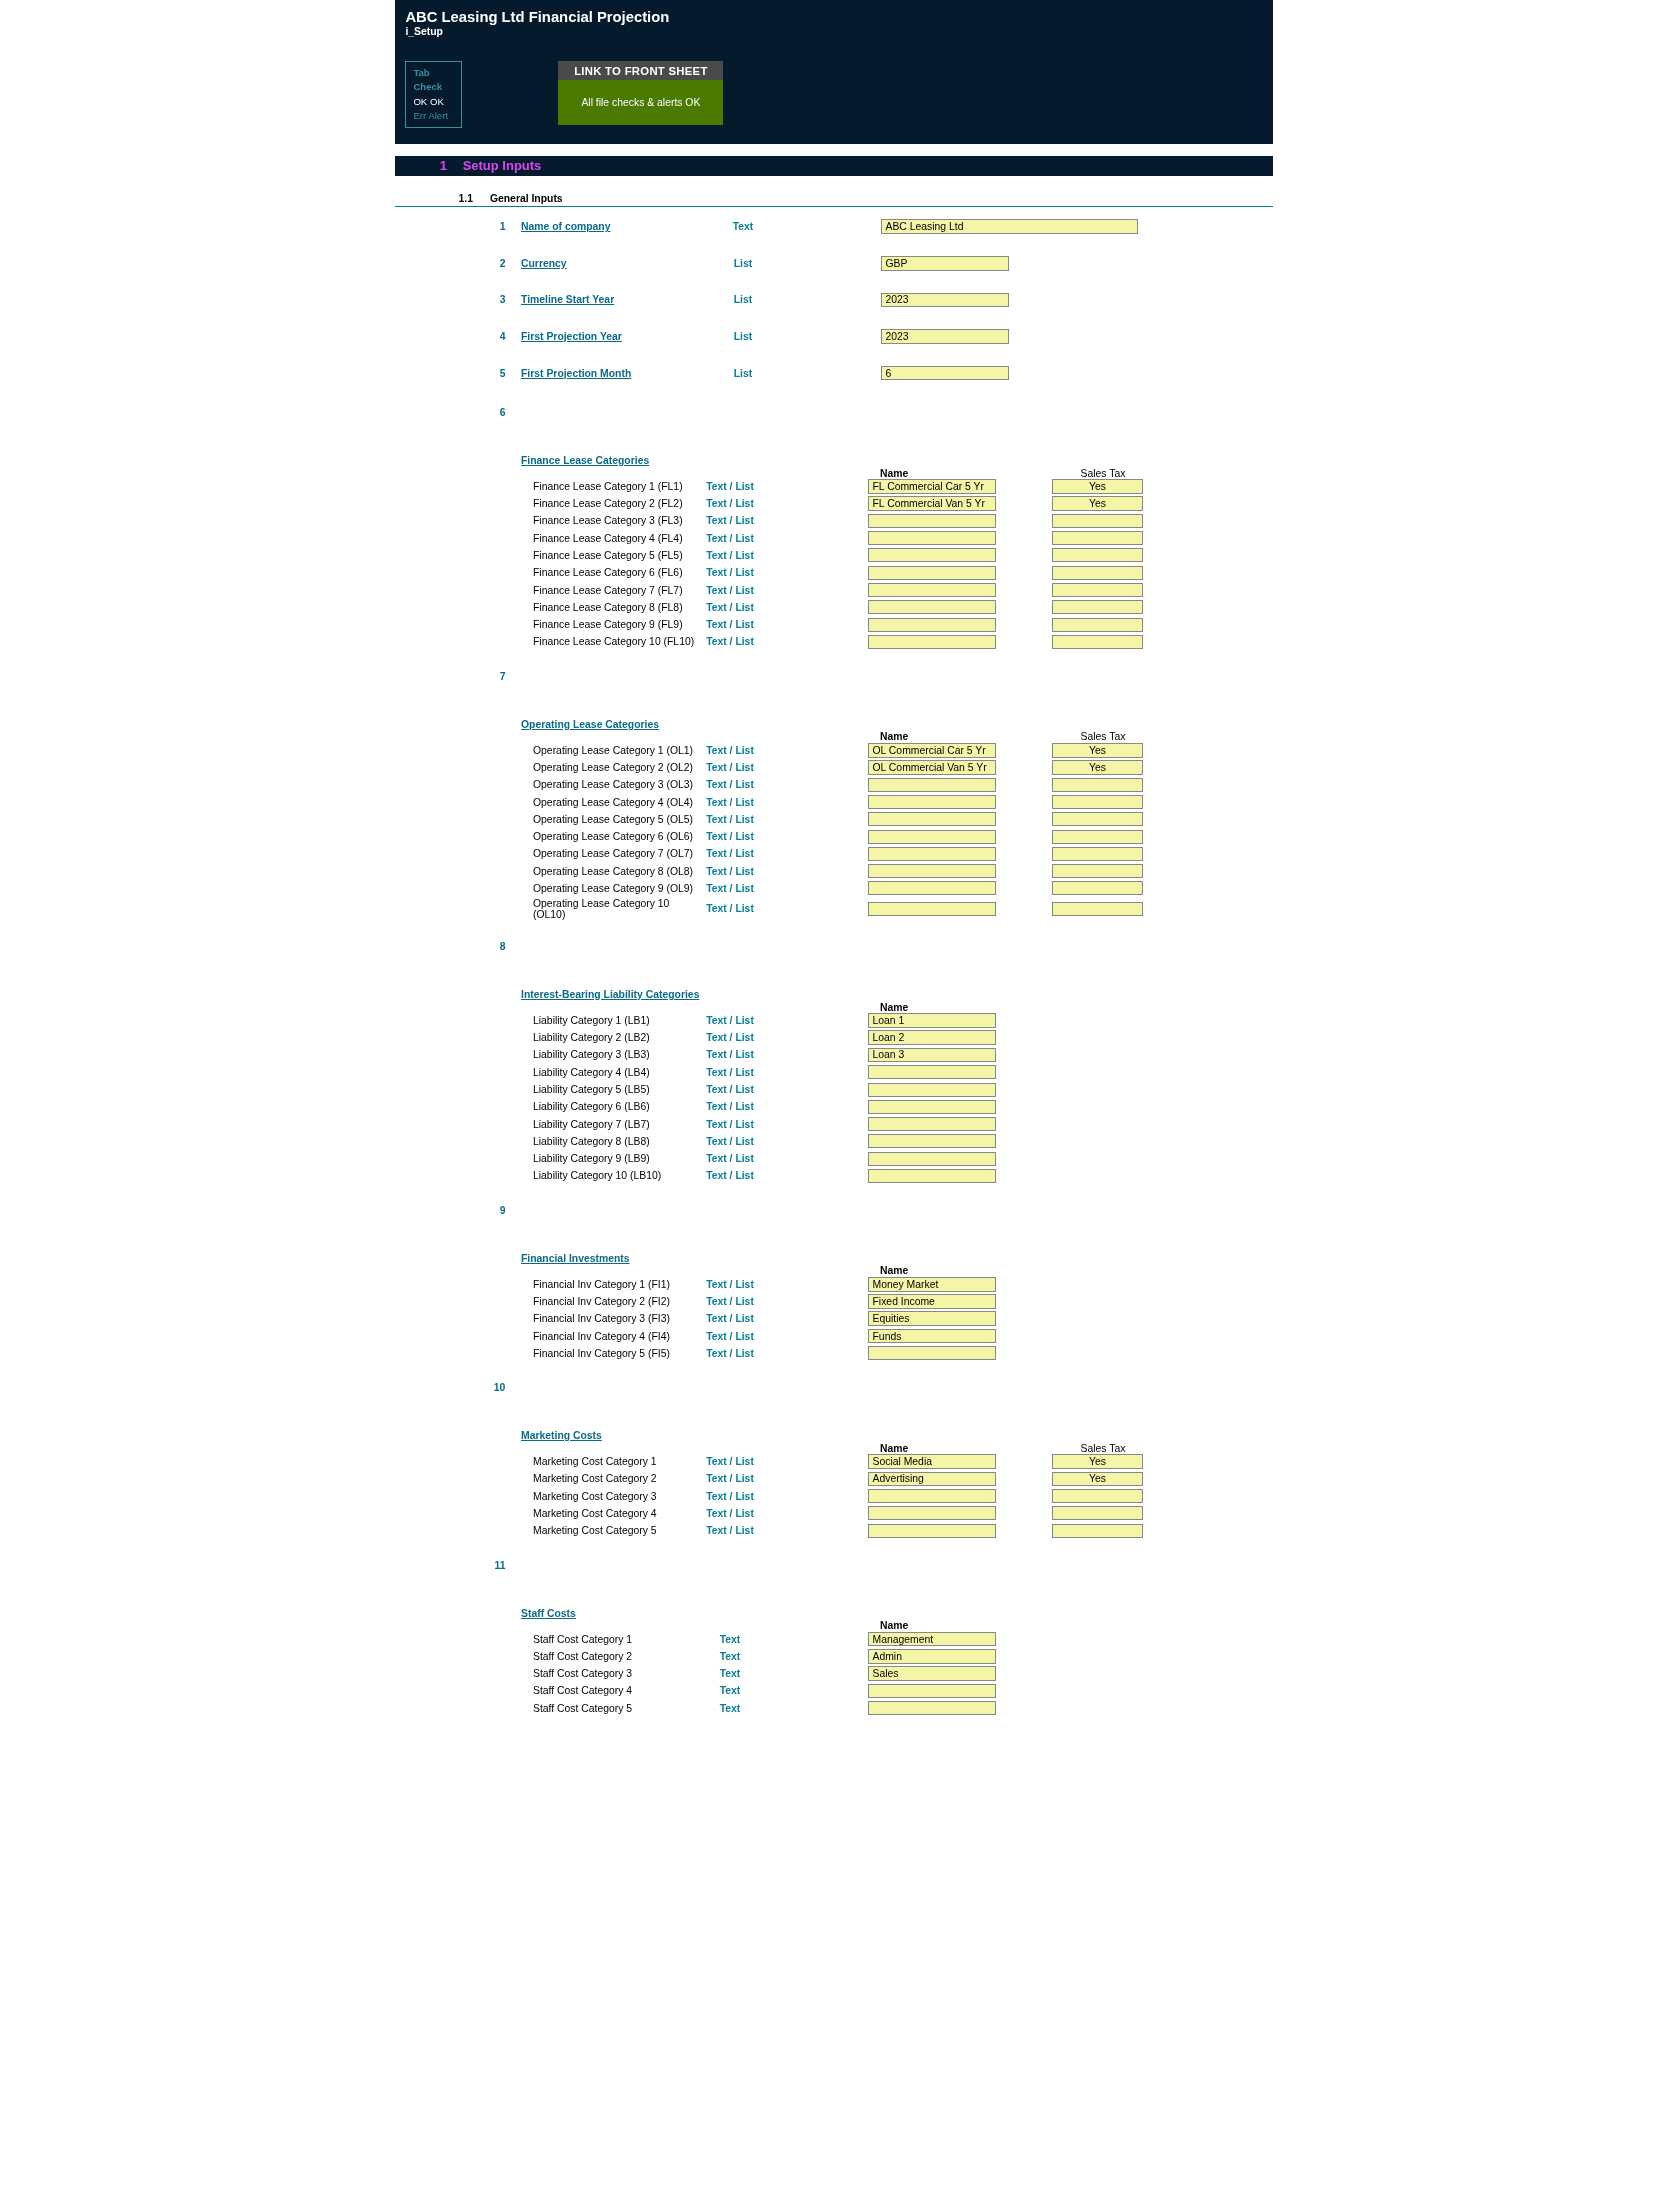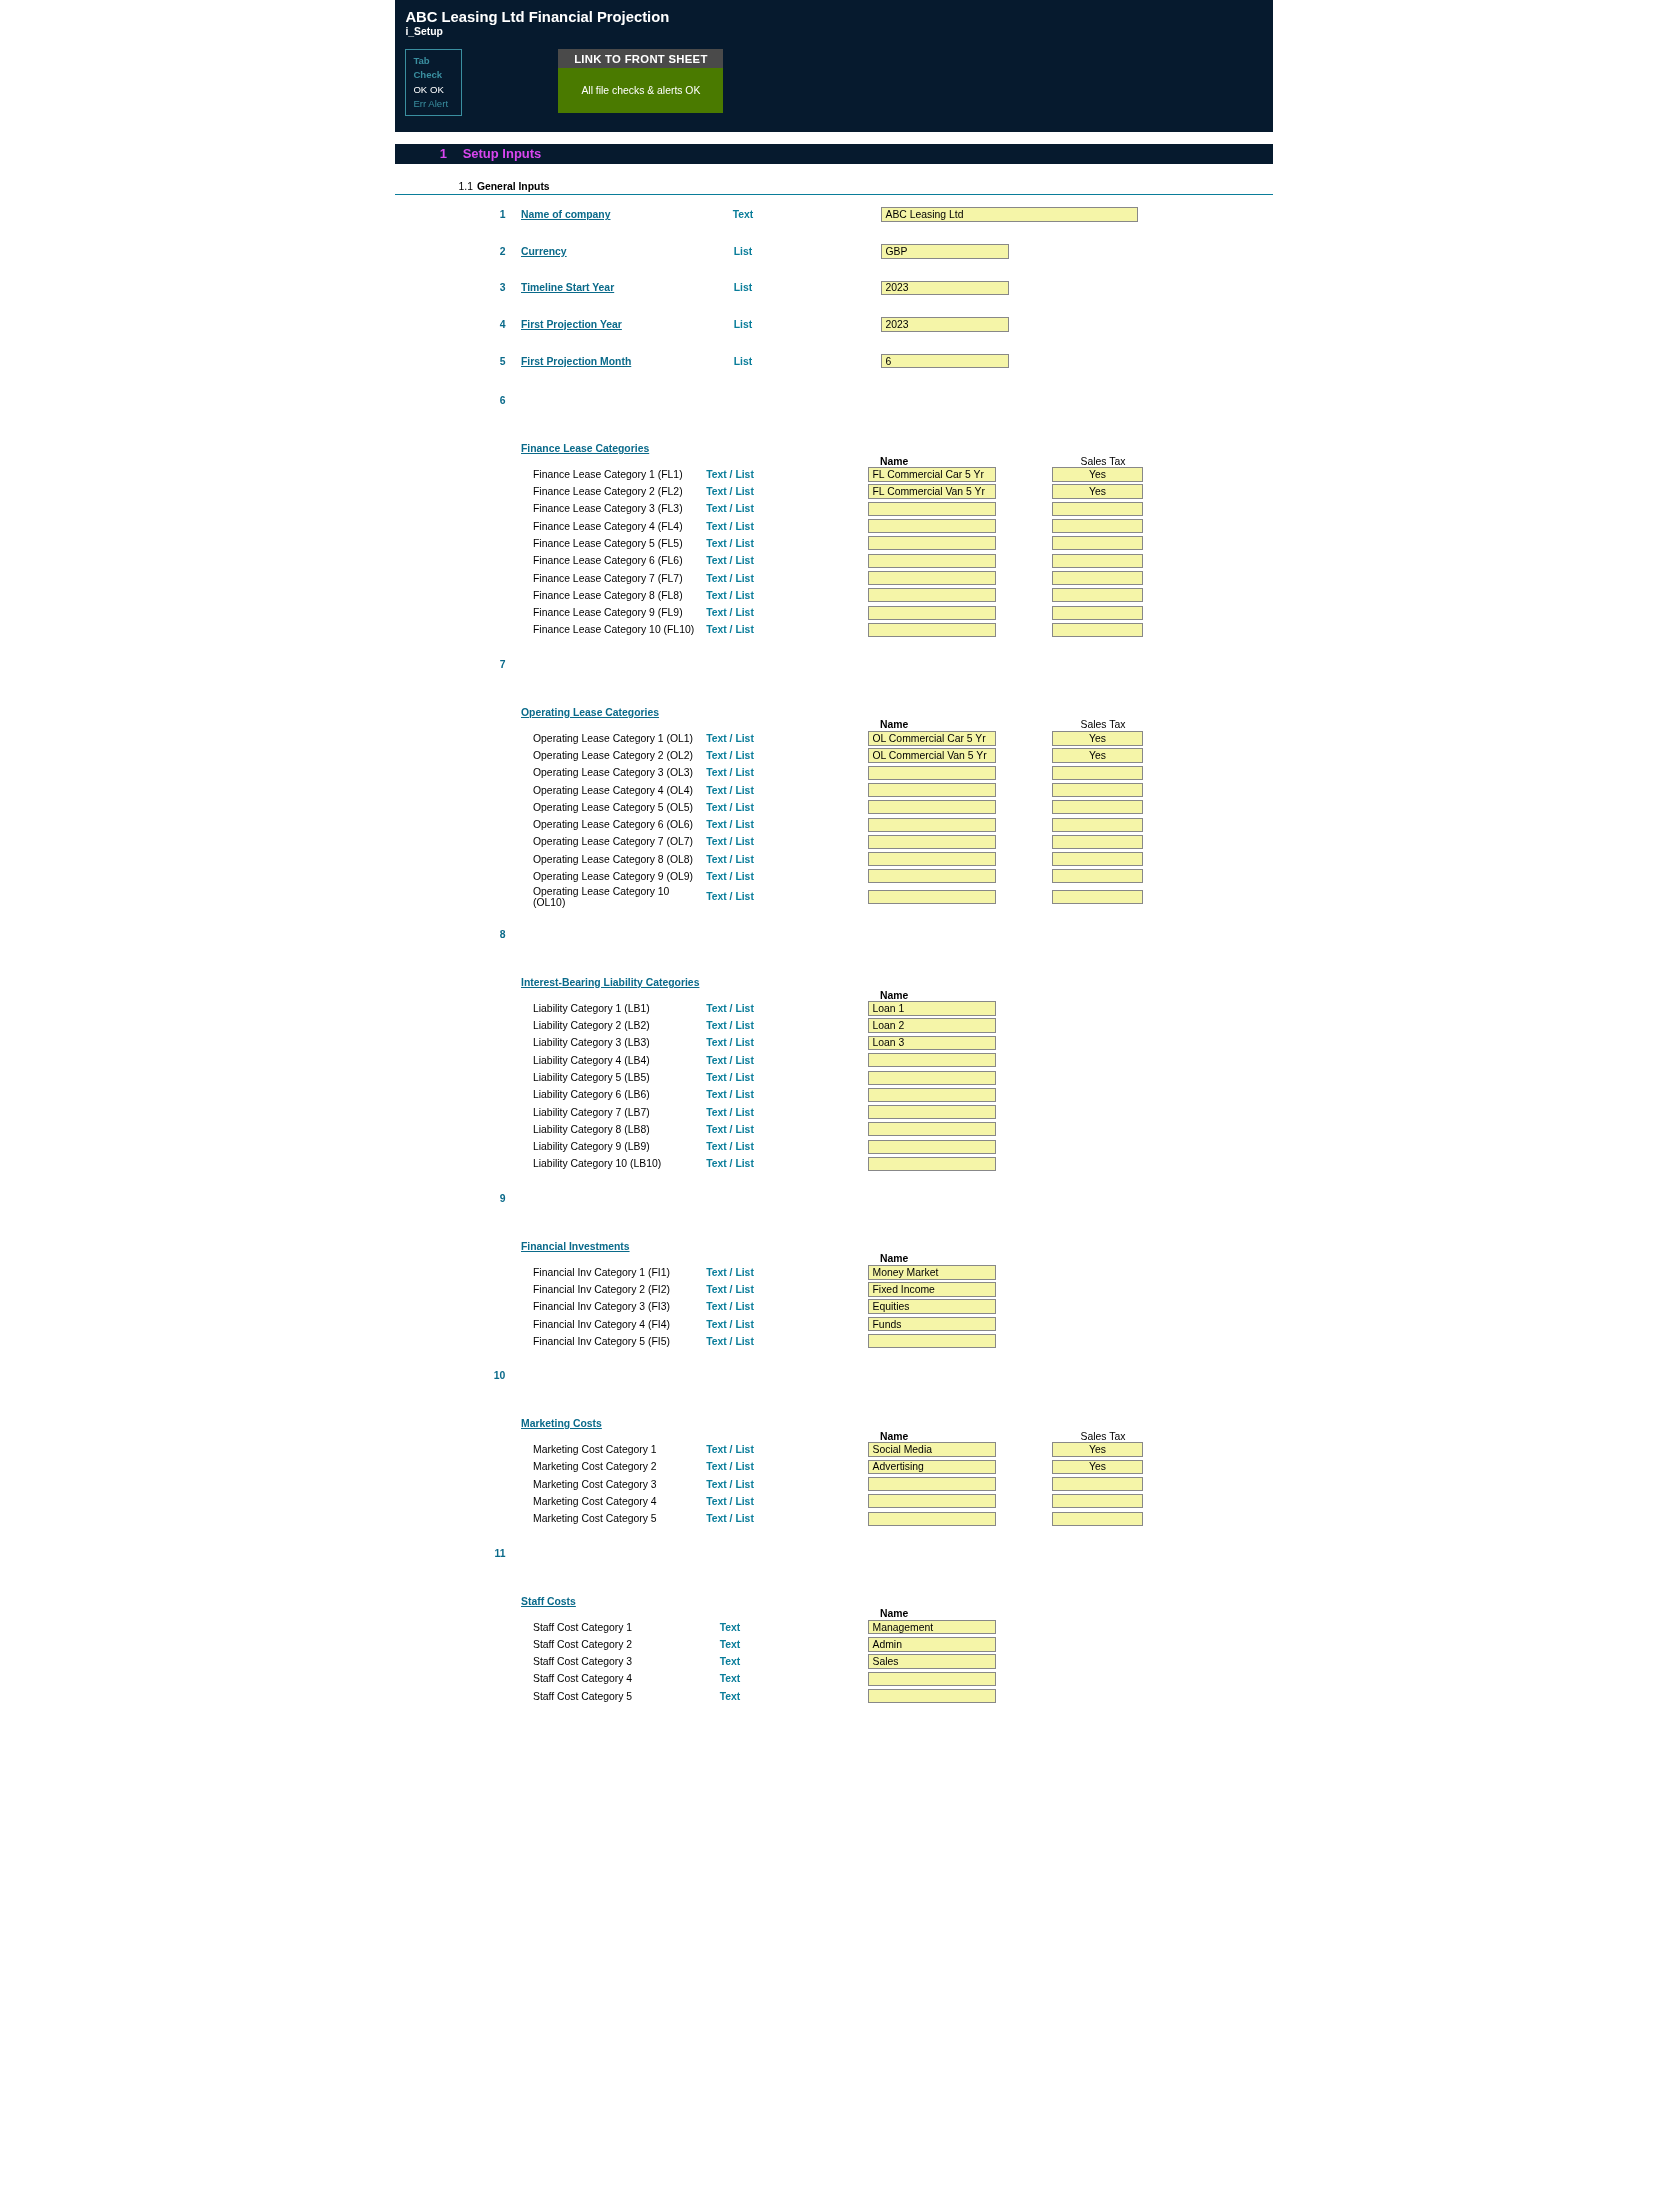--- a/index.html
+++ b/index.html
@@ -3,37 +3,37 @@
 <meta charset="utf-8">
 <style>
   * { box-sizing: border-box; margin: 0; padding: 0; }
   body { font-family: Arial, sans-serif; font-size: 10.4px; background: #fff; color: #000; }
   .page { width: 878px; margin: 0 auto; background: #fff; }
   
   .header-dark { background: #061a2e; color: #fff; padding: 8.7px 10.4px 15.6px 10.4px; }
   .header-title { font-size: 14.8px; font-weight: bold; margin-bottom: 1.7px; }
   .header-subtitle { font-size: 10.4px; font-weight: bold; }
   
-  .header-controls { display: flex; gap: 96px; margin-top: 12px; }
+  .header-controls { display: flex; gap: 96px; margin-top: 24px; }
   .tabcheck-box { border: 0.9px solid #3a8fa0; padding: 3.5px 7px; font-size: 9.6px; line-height: 1.5; width: 57px; }
   .tabcheck-title { color: #3a8fa0; font-weight: bold; }
   .tabcheck-row { color: #fff; }
   .tabcheck-last { color: #3a8fa0; }
   
   .linkbox { width: 165px; }
   .linkbox-top { background: #4a4a4a; color: #fff; text-align: center; font-weight: bold; font-size: 11.3px; padding: 3.5px 0; letter-spacing: 0.3px; }
   .linkbox-bot { background: #4a7a00; color: #fff; text-align: center; font-size: 10.4px; padding: 17px 0; }
   
   .spacer { height: 12px; }
   
   .section-bar { background: #061a2e; color: #d946ef; font-weight: bold; font-size: 13px; padding: 2.6px 0; }
   .section-bar .num { display: inline-block; width: 52px; text-align: right; margin-right: 12px; }
   
   .sub-section { border-bottom: 1.7px solid #0a7d9a; padding: 3.5px 0 1.7px 0; margin-top: 14px; }
-  .sub-section .snum { display: inline-block; width: 78px; text-align: right; font-weight: normal; margin-right: 1px; }
+  .sub-section .snum { display: inline-block; width: 78px; text-align: right; font-weight: bold; margin-right: 14px; }
   .sub-section .stitle { font-weight: bold; }
   
   .input-block { margin: 12px 0 26px 0; }
   .row { display: flex; align-items: center; min-height: 15.6px; margin-bottom: 1.7px; }
   .row.sp { margin-bottom: 21px; }
   .col-num { width: 126px; text-align: right; color: #0a6a8a; font-weight: bold; padding-right: 15.6px; }
   .col-label { width: 187px; color: #0a6a8a; font-weight: bold; text-decoration: underline; }
   .col-label-plain { width: 174px; color: #000; font-weight: normal; padding-left: 12px; }
   .col-type { width: 70px; text-align: center; color: #0a7d9a; font-weight: bold; }
   .col-gap { width: 103px; }

